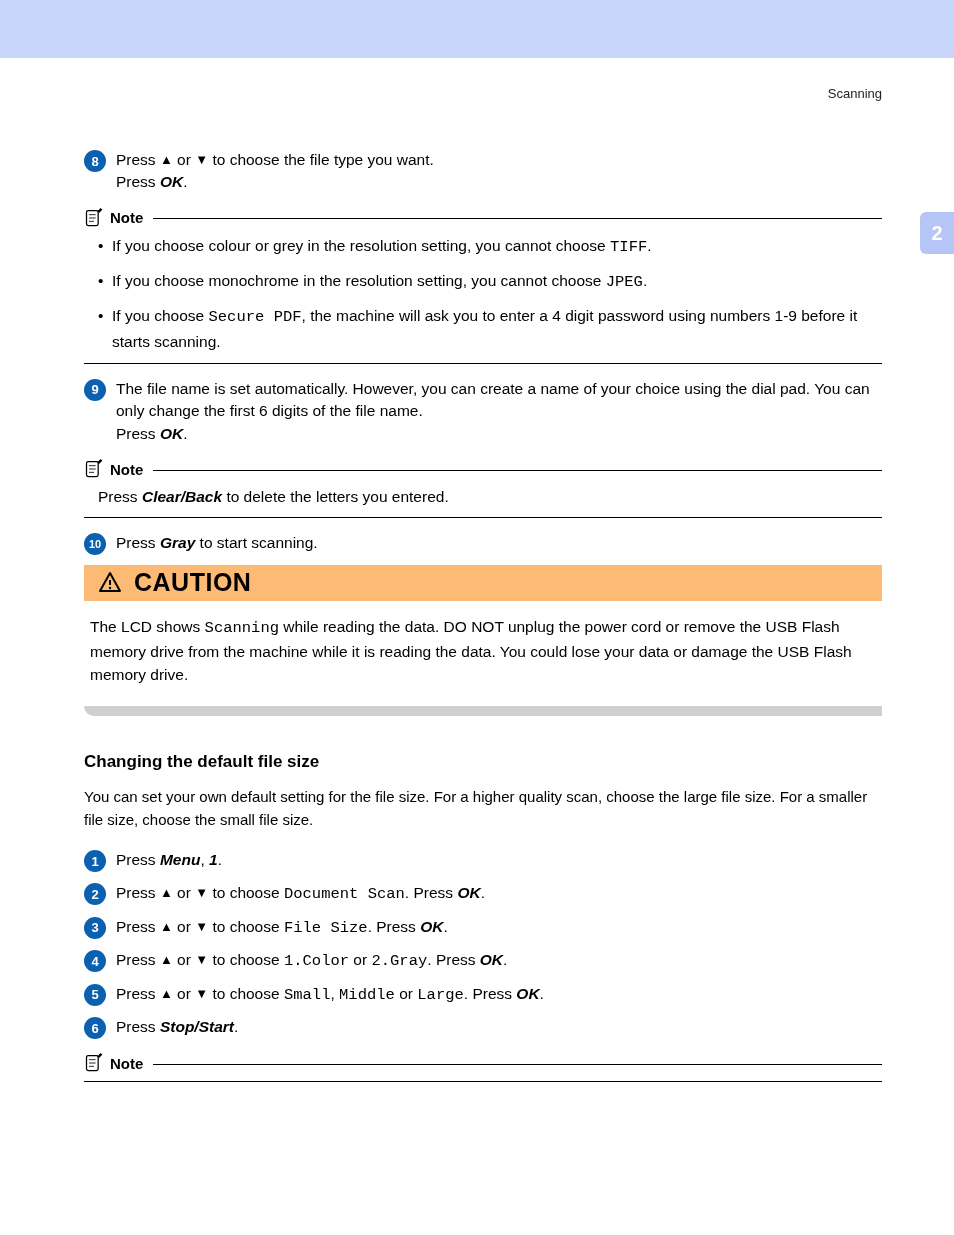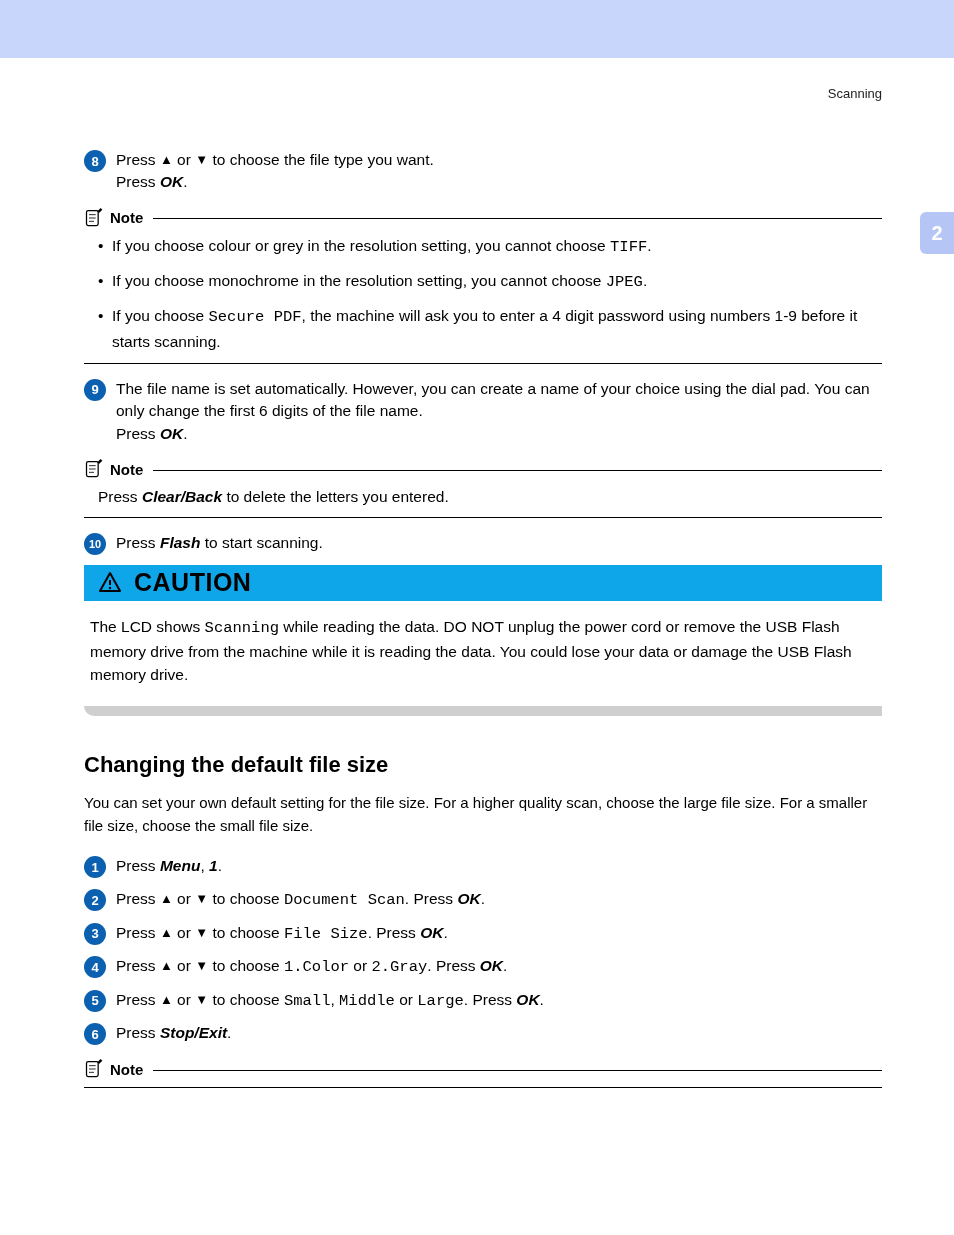--- a/index.html
+++ b/index.html
@@ -16,26 +16,26 @@
   .note-icon svg { width: 20px; height: 20px; }
   .note-label { font-size: 15px; font-weight: bold; margin-right: 10px; }
   .note-rule { flex: 1; border-top: 1px solid #000; height: 0; position: relative; top: 1px; }
   .note-body { font-size: 15.5px; line-height: 1.5; margin-left: 14px; margin-bottom: 6px; }
   .note-body ul { list-style: none; padding: 0; }
   .note-body li { position: relative; padding-left: 14px; margin-bottom: 10px; }
   .note-body li::before { content: "•"; position: absolute; left: 0; top: 0; }
   .note-end { border-top: 1px solid #000; margin: 8px 0 14px 0; }
   .mono { font-family: "Courier New", Courier, monospace; }
   .bold { font-weight: bold; font-style: italic; }
-  .caution-bar { background: #0ea5e9; height: 36px; display: flex; align-items: center; padding: 0 14px; margin-top: 10px; }
+  .caution-bar { background: #fdba74; height: 36px; display: flex; align-items: center; padding: 0 14px; margin-top: 10px; }
   .caution-icon { width: 24px; height: 24px; margin-right: 12px; }
   .caution-title { font-size: 25px; font-weight: bold; letter-spacing: 0.5px; }
   .caution-body { font-size: 15.5px; line-height: 1.5; padding: 14px 6px 20px 6px; }
   .caution-end { height: 10px; background: #cfcfcf; border-radius: 0 0 0 10px; margin-bottom: 36px; width: 100%; }
-  .subheading { font-size: 22px; font-weight: bold; margin: 4px 0 14px 0; }
+  .subheading { font-size: 17px; font-weight: bold; margin: 4px 0 14px 0; }
   .para { font-size: 15px; line-height: 1.5; margin-bottom: 18px; }
   .arrow { font-size: 13px; position: relative; top: -1px; }
 </style>
 </head>
 <body>
 
 <div class="topbar"></div>
 
 <div class="page">
 
@@ -86,21 +86,21 @@
         </svg>
     </span>
     <span class="note-label">Note</span>
     <span class="note-rule"></span>
   </div>
   <div class="note-body">Press <span class="bold">Clear/Back</span> to delete the letters you entered.</div>
   <div class="note-end"></div>
 
   <div class="step">
     <div class="bullet" style="font-size:11px">10</div>
-    <div class="step-body">Press <span class="bold">Flash</span> to start scanning.</div>
+    <div class="step-body">Press <span class="bold">Gray</span> to start scanning.</div>
   </div>
 
   <div class="caution-bar">
     <span class="caution-icon">
       <svg viewBox="0 0 24 24">
           <path d="M12 2 L22 20 L2 20 Z" fill="none" stroke="#000" stroke-width="2" stroke-linejoin="round"></path>
           <line x1="12" y1="9" x2="12" y2="14" stroke="#000" stroke-width="2"></line>
           <circle cx="12" cy="17" r="1.2" fill="#000"></circle>
         </svg>
     </span>
@@ -127,21 +127,21 @@
   <div class="step">
     <div class="bullet">4</div>
     <div class="step-body">Press <span class="arrow">▲</span> or <span class="arrow">▼</span> to choose <span class="mono">1.Color</span> or <span class="mono">2.Gray</span>. Press <span class="bold">OK</span>.</div>
   </div>
   <div class="step">
     <div class="bullet">5</div>
     <div class="step-body">Press <span class="arrow">▲</span> or <span class="arrow">▼</span> to choose <span class="mono">Small</span>, <span class="mono">Middle</span> or <span class="mono">Large</span>. Press <span class="bold">OK</span>.</div>
   </div>
   <div class="step">
     <div class="bullet">6</div>
-    <div class="step-body">Press <span class="bold">Stop/Exit</span>.</div>
+    <div class="step-body">Press <span class="bold">Stop/Start</span>.</div>
   </div>
 
   <div class="note-header">
     <span class="note-icon">
       <svg viewBox="0 0 24 24">
           <rect x="3" y="3" width="14" height="18" rx="2" fill="none" stroke="#000" stroke-width="1.5"></rect>
           <path d="M18 6 L22 2 L20 0 L16 4 Z" fill="#000"></path>
           <line x1="6" y1="8" x2="14" y2="8" stroke="#000" stroke-width="1"></line>
           <line x1="6" y1="12" x2="14" y2="12" stroke="#000" stroke-width="1"></line>
           <line x1="6" y1="16" x2="12" y2="16" stroke="#000" stroke-width="1"></line>

